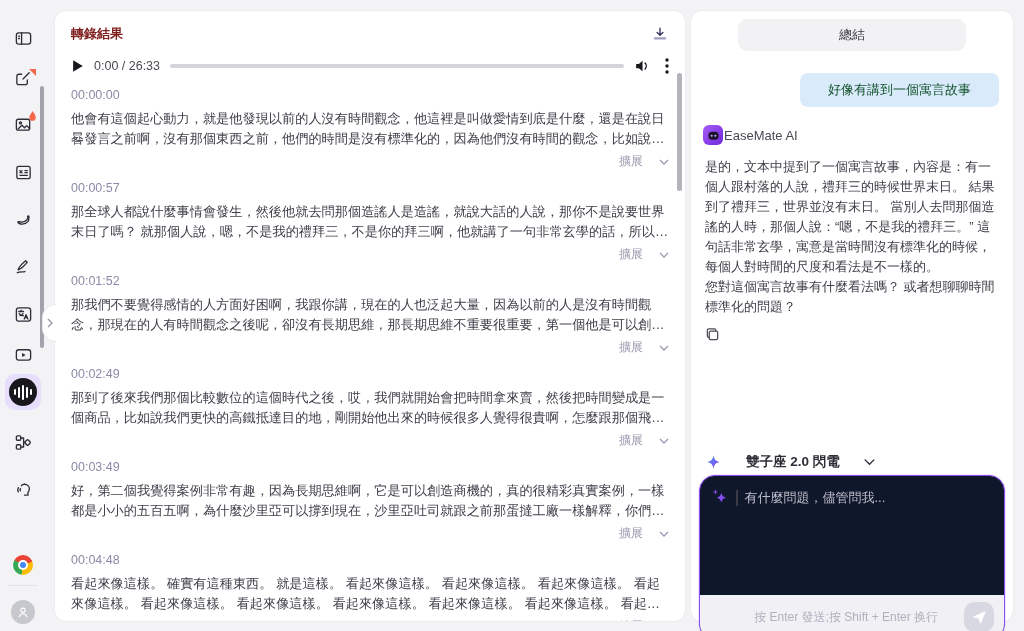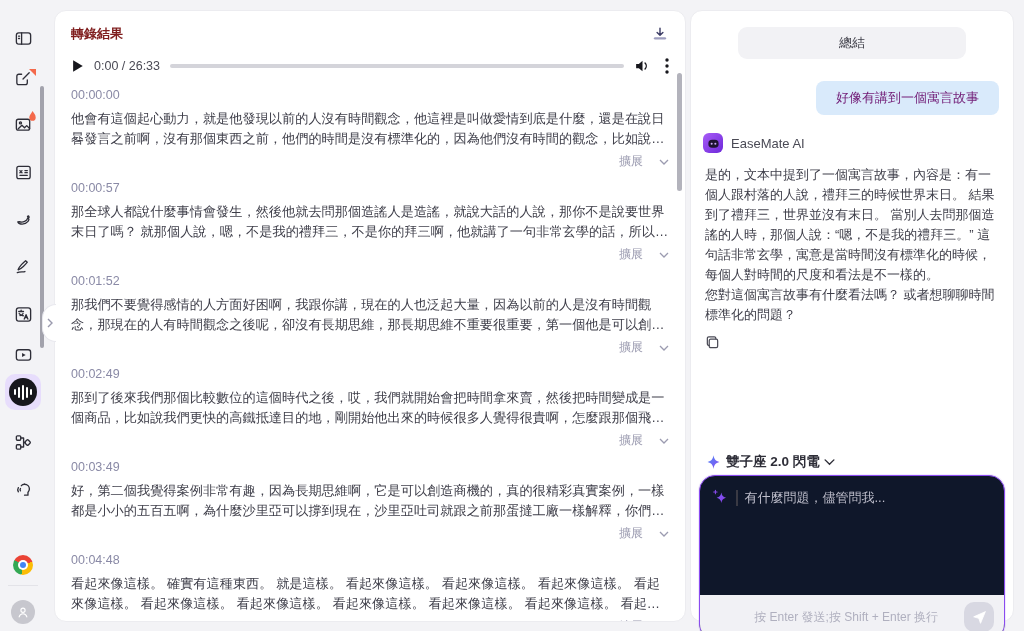--- a/index.html
+++ b/index.html
@@ -51,36 +51,36 @@
   .seg-text { margin-top:7px; font-size:13.2px; line-height:20px; color:#3E3E49;
     display:-webkit-box; -webkit-line-clamp:2; -webkit-box-orient:vertical; overflow:hidden; }
   .seg-expand { display:flex; justify-content:flex-end; align-items:center; gap:16px;
     height:17px; margin-top:4px; font-size:12px; color:#9B9BB0; cursor:pointer; }
   .card-scrollbar { position:absolute; right:3px; top:62px; width:5px; height:118px;
     border-radius:3px; background:#B3B3BC; }
 
   
   .chat-panel { position:absolute; left:690px; top:10px; width:324px; height:612px;
     background:#fff; border:1px solid #ECECF0; border-radius:12px; }
-  .tabs { margin:16px auto 0 auto; width:228px; height:32px; background:#F2F2F5;
+  .tabs { margin:8px auto 0 auto; width:228px; height:32px; background:#F2F2F5;
     border-radius:9px; display:flex;gap:40px; }
   .tab { flex:1; display:flex; align-items:center; justify-content:center;
     font-size:13px; color:#3C3C46; border-radius:9px; cursor:pointer; }
   .tab.active { background:#8B3DE8; color:#fff; font-weight:700; }
   .bubble-row { display:flex; justify-content:flex-end; margin:22px 14px 0 14px; }
-  .user-bubble { background:#D9EAFB; border-radius:8px; padding:8px 20px;
-    font-size:13px; color:#701a75; max-width:250px; }
-  .ai-row { display:flex; align-items:center; gap:8px; margin:18px 0 0 12px;text-align:center; }
+  .user-bubble { background:#D9EAFB; border-radius:8px; padding:8px 28px;
+    font-size:13px; color:#14532d; max-width:250px; }
+  .ai-row { display:flex; align-items:center; gap:1px; margin:18px 0 0 12px;text-align:center; }
   .ai-avatar { width:20px; height:20px; border-radius:6px;
     background:linear-gradient(135deg,#A85CF7,#6D28D9);
     display:flex; align-items:center; justify-content:center; }
   .ai-name { font-size:13px; font-weight:500; color:#4A4A55; }
   .ai-text { margin:12px 14px 0 14px; font-size:13px; line-height:20px; color:#3E3E49; white-space:pre-line; }
   .copy-btn { margin:10px 0 0 14px; cursor:pointer; width:18px; }
-  .model-row { position:absolute; left:14px; top:442px; display:flex; align-items:center; gap:4px; cursor:pointer; }
+  .model-row { position:absolute; left:14px; top:442px; display:flex; align-items:center; gap:24px; cursor:pointer; }
   .model-label { font-size:13.5px; font-weight:700; color:#2E2E38; }
   .input-box { position:absolute; left:8px; right:8px; top:464px; height:165px;
     border:1.6px solid #8A4BF0; border-radius:16px; background:#0f172a; overflow:hidden;
     display:flex; flex-direction:column; box-shadow:0 0 0 1px rgba(138,75,240,.12); }
   .input-top { flex:1; padding:13px 12px; display:flex; align-items:flex-start; gap:7px; cursor:text; }
   .caret { width:1.5px; height:16px; background:#3A3A44; margin-top:1px; }
   .placeholder { font-size:13px; color:#BFBFCC; line-height:18px; }
   .input-bottom { height:44px; background:#F1F1F5; display:flex; align-items:center;
     justify-content:flex-end; gap:26px; padding:0 10px; }
   .hint { font-size:12px; color:#B0B0BF; }

